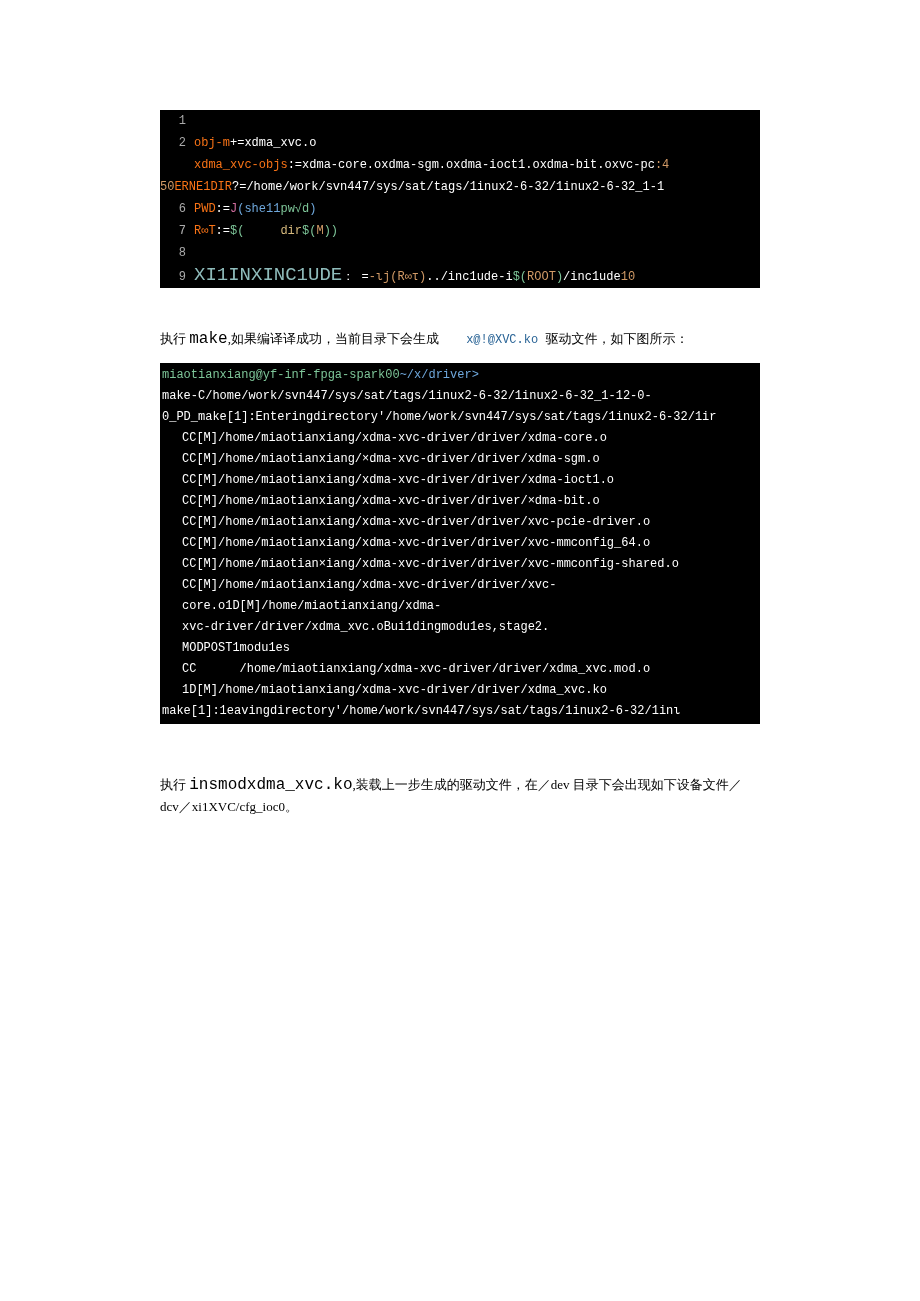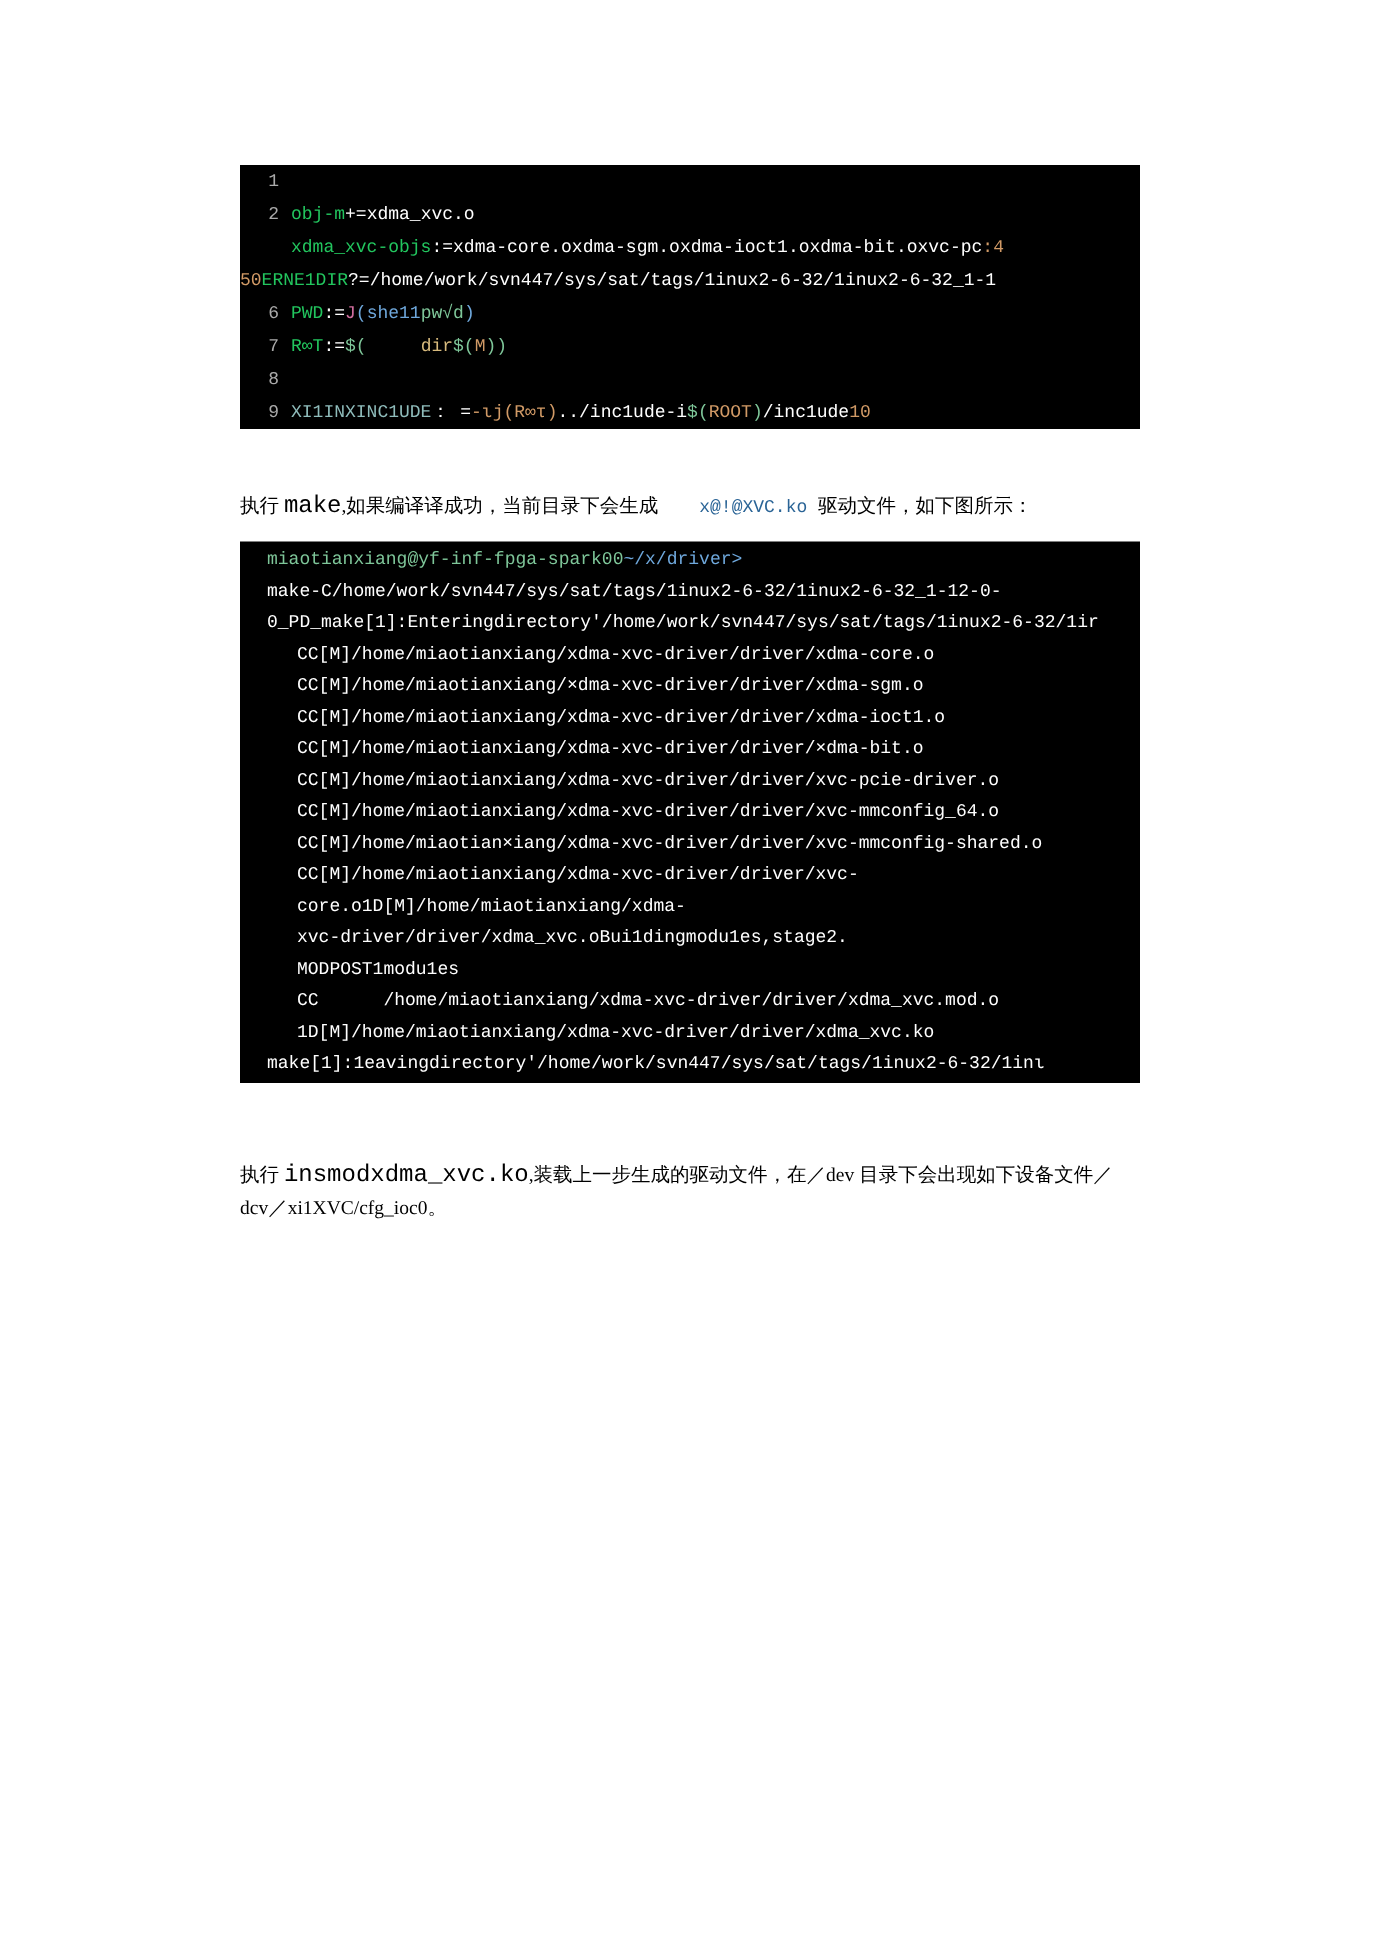--- a/index.html
+++ b/index.html
@@ -28,48 +28,48 @@
   .lineno {
     display: inline-block;
     width: 26px;
     text-align: right;
     color: #aaa;
     padding-right: 8px;
     flex-shrink: 0;
   }
   .code-text { white-space: pre; }
   .c-comment { color: #8b5a2b; }
-  .c-cyan { color: #22c55e; }
+  .c-cyan { color: #f97316; }
   .c-yellow { color: #d7ba7d; margin-left: 36px; }
   .c-orange { color: #d19a66; }
   .c-white { color: #fff; }
   .c-pink { color: #d16d9e; }
   .c-green { color: #7ec699; }
   .c-blue { color: #6fa8dc; }
   .c-num { color: #d19a66; }
-  .c-bigfunc { color: #8fbcbb; font-size: 12px; font-weight: normal; }
+  .c-bigfunc { color: #8fbcbb; font-size: 19px; font-weight: normal; }
   .c-continuation { padding-left: 34px; align-items: flex-end; }
   .para {
     font-size: 13px;
     line-height: 22px;
     color: #000;
     margin: 0 0 12px 0;
   }
   .para .mono { font-family: "Courier New", monospace; font-size: 16px; }
   .para .bluefile { color: #2a6496; font-family: "Courier New", monospace; font-size: 12px; margin-left: 24px; }
   .term-block {
     background: #000;
     color: #fff;
     font-family: "Consolas", "Courier New", monospace;
     font-size: 12px;
     line-height: 21px;
     padding: 2px 0;
     margin: 0 0 50px 0;
   }
-  .term-line { white-space: pre-wrap; padding: 0 2px; margin-left: 16px; }
+  .term-line { white-space: pre-wrap; padding: 0 2px; }
   .term-indent { padding-left: 22px; }
   .t-green { color: #7ec699; }
   .t-blue { color: #6fa8dc; }
 </style>
 </head>
 <body>
 
 <div class="page">
 
   <div class="code-block">

